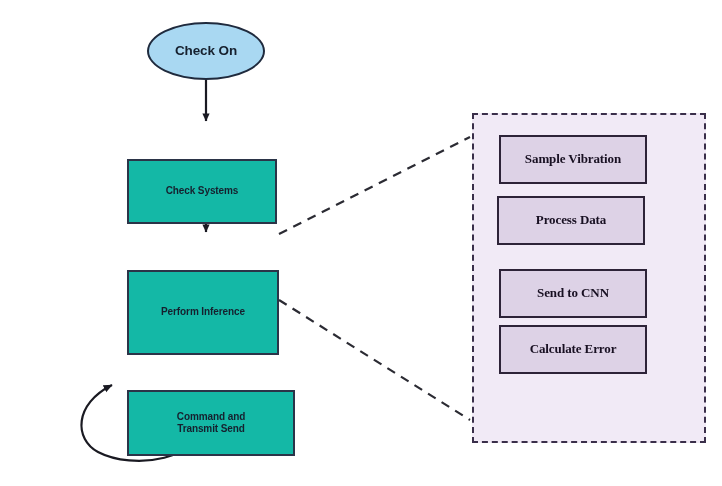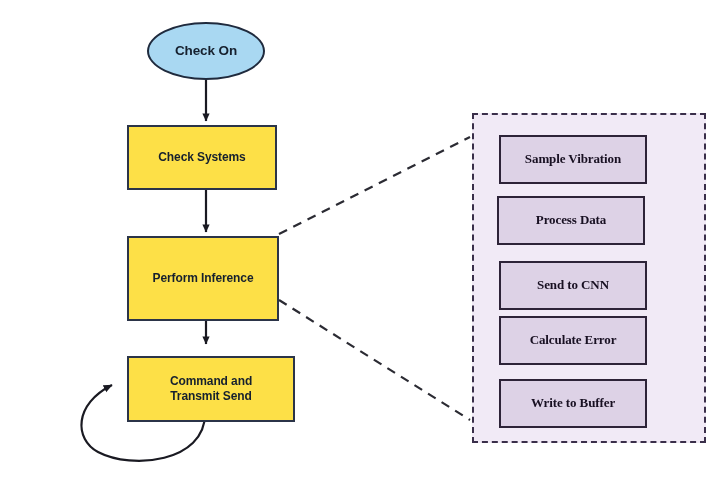--- a/index.html
+++ b/index.html
@@ -35,23 +35,24 @@
     letter-spacing: -0.1px;
     line-height: 1.25;
   }
   .node-start {
     background: #a9d8f2;
     border: 2.5px solid #1f2a3d;
     border-radius: 50%;
     font-size: 13.5px;
   }
   .node-proc {
-    background: #fde047;
+    background: #14b8a6;
     border: 2.5px solid #2b3448;
-    font-size: 12px;
+    font-size: 10px;
+    margin-top: 34px;
   }
   .sub-panel {
     position: absolute;
     background: #f1eaf6;
     border: 2.5px dashed #3a2f4a;
     box-sizing: border-box;
   }
   .node-sub {
     background: #ddd2e6;
     border: 2.5px solid #2d2338;
@@ -108,27 +109,24 @@
   <div class="sub-panel" style="left:472px; top:113px; width:234px; height:330px;font-family:Liberation Serif, serif;">
 
     <div class="node node-sub" style="left:25px; top:20px; width:148px; height:49px;">
       <span>Sample Vibration</span>
     </div>
 
     <div class="node node-sub" style="left:23px; top:81px; width:148px; height:49px;">
       <span>Process Data</span>
     </div>
 
-    <div class="node node-sub" style="left:25px; top:146px; width:148px; height:49px;">
+    <div class="node node-sub" style="left:25px; top:154px; width:148px; height:49px;">
       <span>Send to CNN</span>
     </div>
 
-    <div class="node node-sub" style="left:25px; top:201px; width:148px; height:49px;">
+    <div class="node node-sub" style="left:25px; top:210px; width:148px; height:49px;">
       <span>Calculate Error</span>
     </div>
 
-    <div class="node node-sub" style="left:25px; top:264px; width:148px; height:49px;">
-      <span>Write to Buffer</span>
-    </div>
 
   </div>
 
 </div>
 
 </body></html>

